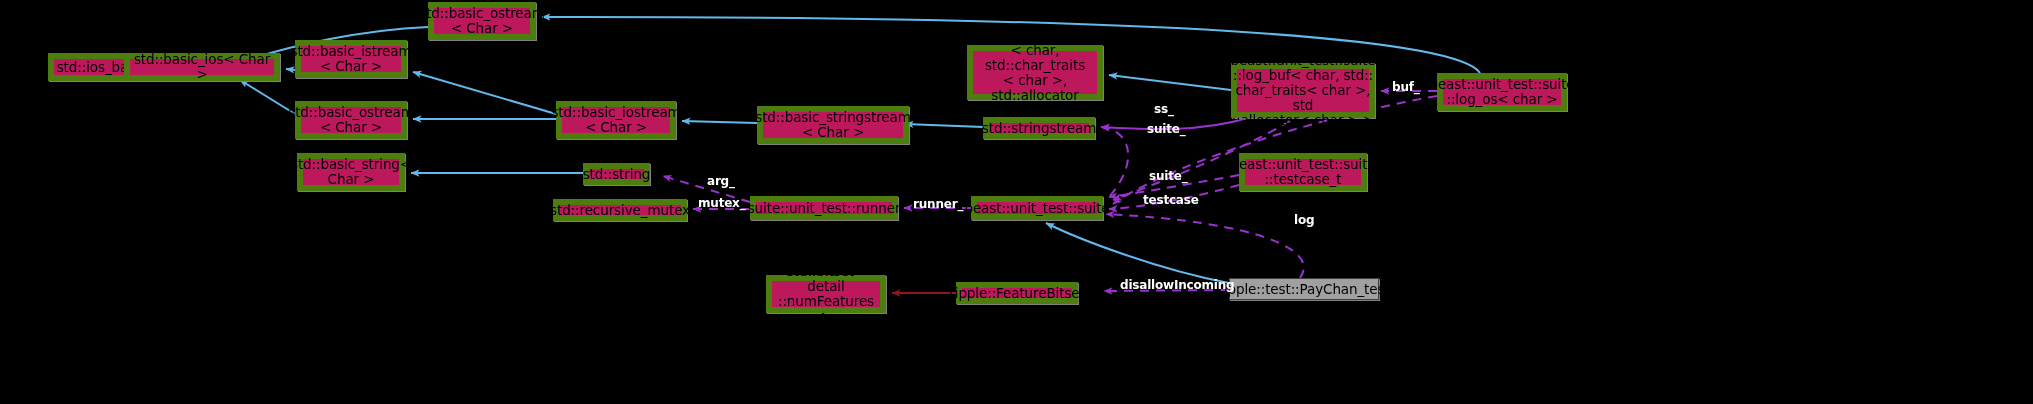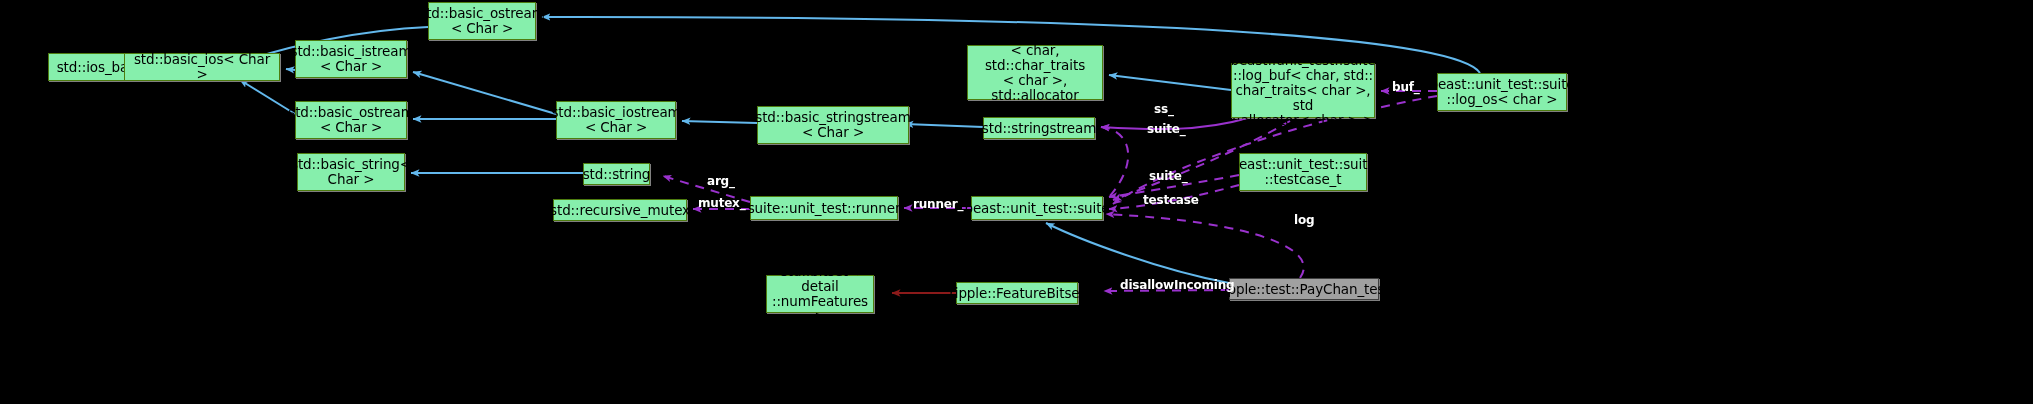--- a/index.html
+++ b/index.html
@@ -1,19 +1,19 @@
 <!DOCTYPE html>
 <html><head>
 <meta charset="utf-8">
 <style>
   html,body{margin:0;padding:0;background:#000;}
   #canvas{position:relative;width:2033px;height:404px;background:#000;overflow:hidden;
           font-family:"DejaVu Sans","Liberation Sans",sans-serif;}
   svg#edges{position:absolute;left:0;top:0;width:2033px;height:404px;}
-  .node{position:absolute;box-sizing:border-box;background:#86efac;border:1px solid #4d7c0f;
+  .node{position:absolute;box-sizing:border-box;background:#be185d;border:6px solid #4d7c0f;
         box-shadow:1px 1px 0 0 #808080;display:flex;align-items:center;justify-content:center;
         text-align:center;color:#000;font-size:13.5px;line-height:15px;letter-spacing:-0.1px;
         white-space:pre-line;padding:0 3px;}
   .node.highlight{background:#a0a0a0;border:1px solid #404040;}
   .elabel{position:absolute;color:#ffffff;font-size:12px;font-weight:bold;line-height:12px;
           white-space:nowrap;letter-spacing:-0.2px;}
 </style>
 </head>
 <body>
 
@@ -81,21 +81,21 @@
 &lt; Char &gt;</div>
       <div class="node" style="left: 297px; top: 153px; width: 108px; height: 38px;">std::basic_string&lt;
 Char &gt;</div>
       <div class="node" style="left: 556px; top: 101px; width: 120px; height: 38px;">std::basic_iostream
 &lt; Char &gt;</div>
       <div class="node" style="left: 583px; top: 163px; width: 67px; height: 22px;">std::string</div>
       <div class="node" style="left: 553px; top: 199px; width: 134px; height: 22px;">std::recursive_mutex</div>
       <div class="node" style="left: 757px; top: 106px; width: 152px; height: 38px;">std::basic_stringstream
 &lt; Char &gt;</div>
       <div class="node" style="left: 750px; top: 196px; width: 148px; height: 24px;">suite::unit_test::runner</div>
-      <div class="node" style="left: 766px; top: 275px; width: 108px; height: 38px;">std::bitset&lt; detail
+      <div class="node" style="left: 766px; top: 275px; width: 120px; height: 38px;">std::bitset&lt; detail
 ::numFeatures &gt;</div>
       <div class="node" style="left: 967px; top: 45px; width: 136px; height: 55px;">std::basic_stringbuf
 &lt; char, std::char_traits
 &lt; char &gt;, std::allocator
 &lt; char &gt; &gt;</div>
       <div class="node" style="left: 983px; top: 117px; width: 112px; height: 22px;">std::stringstream</div>
       <div class="node" style="left: 971px; top: 196px; width: 132px; height: 24px;">beast::unit_test::suite</div>
       <div class="node" style="left: 956px; top: 282px; width: 122px; height: 22px;">ripple::FeatureBitset</div>
       <div class="node" style="left: 1231px; top: 63px; width: 144px; height: 55px;">beast::unit_test::suite
 ::log_buf&lt; char, std::

